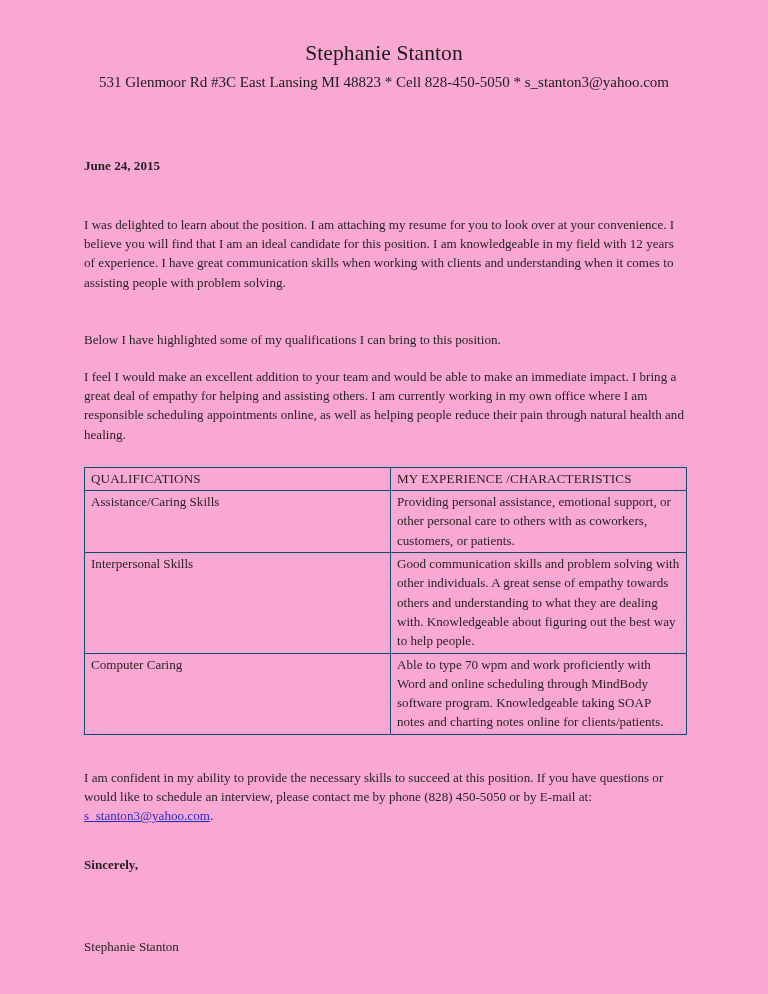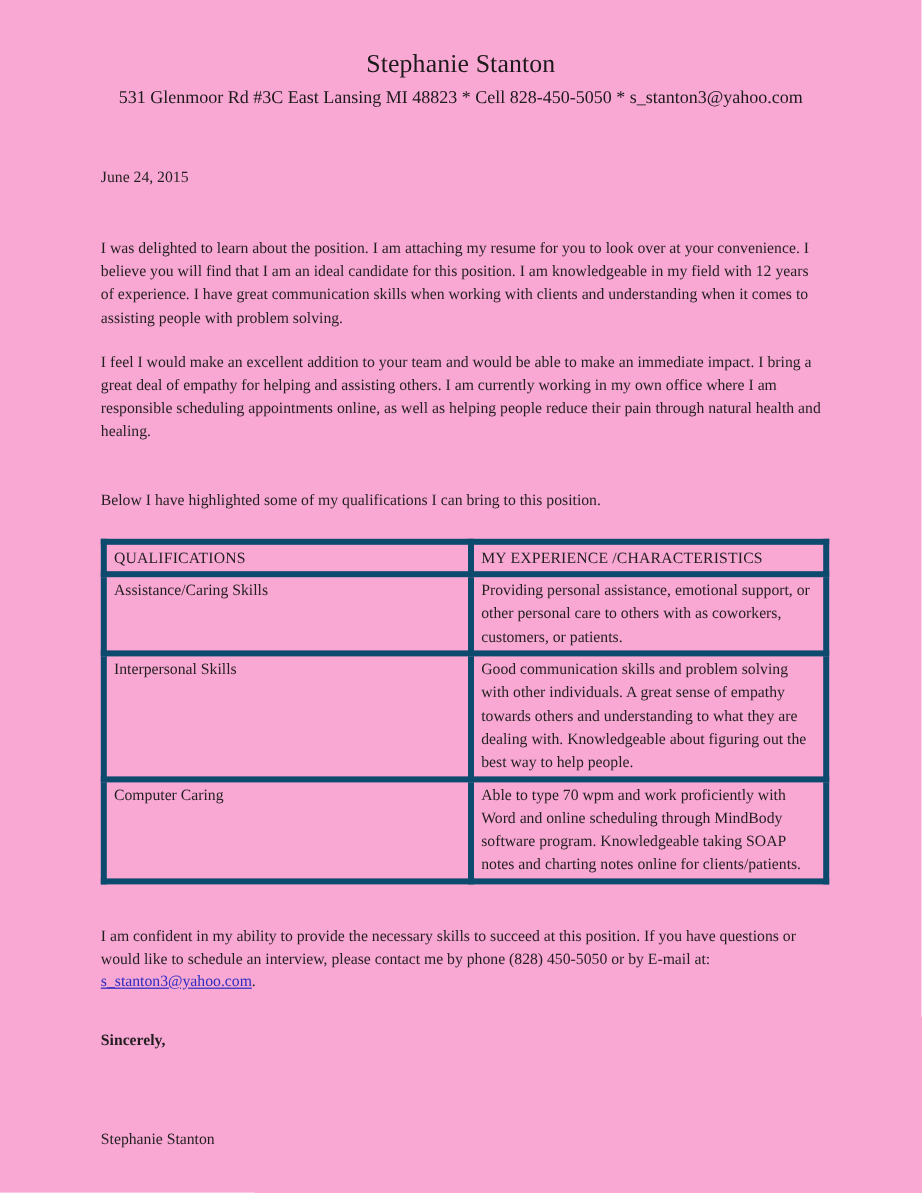--- a/index.html
+++ b/index.html
@@ -51,21 +51,22 @@
     line-height: 20px;
     margin-top: 6px;
     white-space: nowrap;
     color: #1c1a1b;
   }
 
   
   .date-line {
     font-size: 13.1px;
     line-height: 19px;
-    margin-top: 46px;
+    margin-top: 64px;
+    font-weight: bold;
   }
 
   .para {
     font-size: 13.1px;
     line-height: 19.2px;
     text-align: left;
     margin: 0;
   }
   .para-1 { margin-top: 40px; }
   .para-2 { margin-top: 18px; }
@@ -76,21 +77,21 @@
   .qual-table-wrap {
     margin-top: 23px;
   }
   table.qual-table {
     border-collapse: collapse;
     width: 602px;
     table-layout: fixed;
   }
   table.qual-table td,
   table.qual-table th {
-    border: 5px solid #0c4a6e;
+    border: 1px solid #0c4a6e;
     vertical-align: top;
     padding: 1px 5px 2px 6px;
     font-size: 13.1px;
     line-height: 19.3px;
     font-weight: normal;
     text-align: left;
     margin-left: 42px;
   }
   table.qual-table col.col-qual { width: 306px; }
   table.qual-table col.col-exp  { width: 296px; }
@@ -138,23 +139,23 @@
 
     <div class="letterhead">
       <h1 class="applicant-name">Stephanie Stanton</h1>
       <div class="contact-line">531 Glenmoor Rd #3C East Lansing MI 48823 * Cell 828-450-5050 * s_stanton3@yahoo.com</div>
     </div>
 
     <div class="date-line">June 24, 2015</div>
 
     <p class="para para-1">I was delighted to learn about the position. I am attaching my resume for you to look over at your convenience. I believe you will find that I am an ideal candidate for this position. I am knowledgeable in my field with 12 years of experience. I have great communication skills when working with clients and understanding when it comes to assisting people with problem solving.</p>
 
+    <p class="para para-3">Below I have highlighted some of my qualifications I can bring to this position.</p>
+
     <p class="para para-2">I feel I would make an excellent addition to your team and would be able to make an immediate impact. I bring a great deal of empathy for helping and assisting others. I am currently working in my own office where I am responsible scheduling appointments online, as well as helping people reduce their pain through natural health and healing.</p>
-
-    <p class="para para-3">Below I have highlighted some of my qualifications I can bring to this position.</p>
 
     <div class="qual-table-wrap">
       <table class="qual-table">
         <colgroup>
           <col class="col-qual">
           <col class="col-exp">
         </colgroup>
         <thead>
           <tr>
             <th class="cell-head">QUALIFICATIONS</th>

